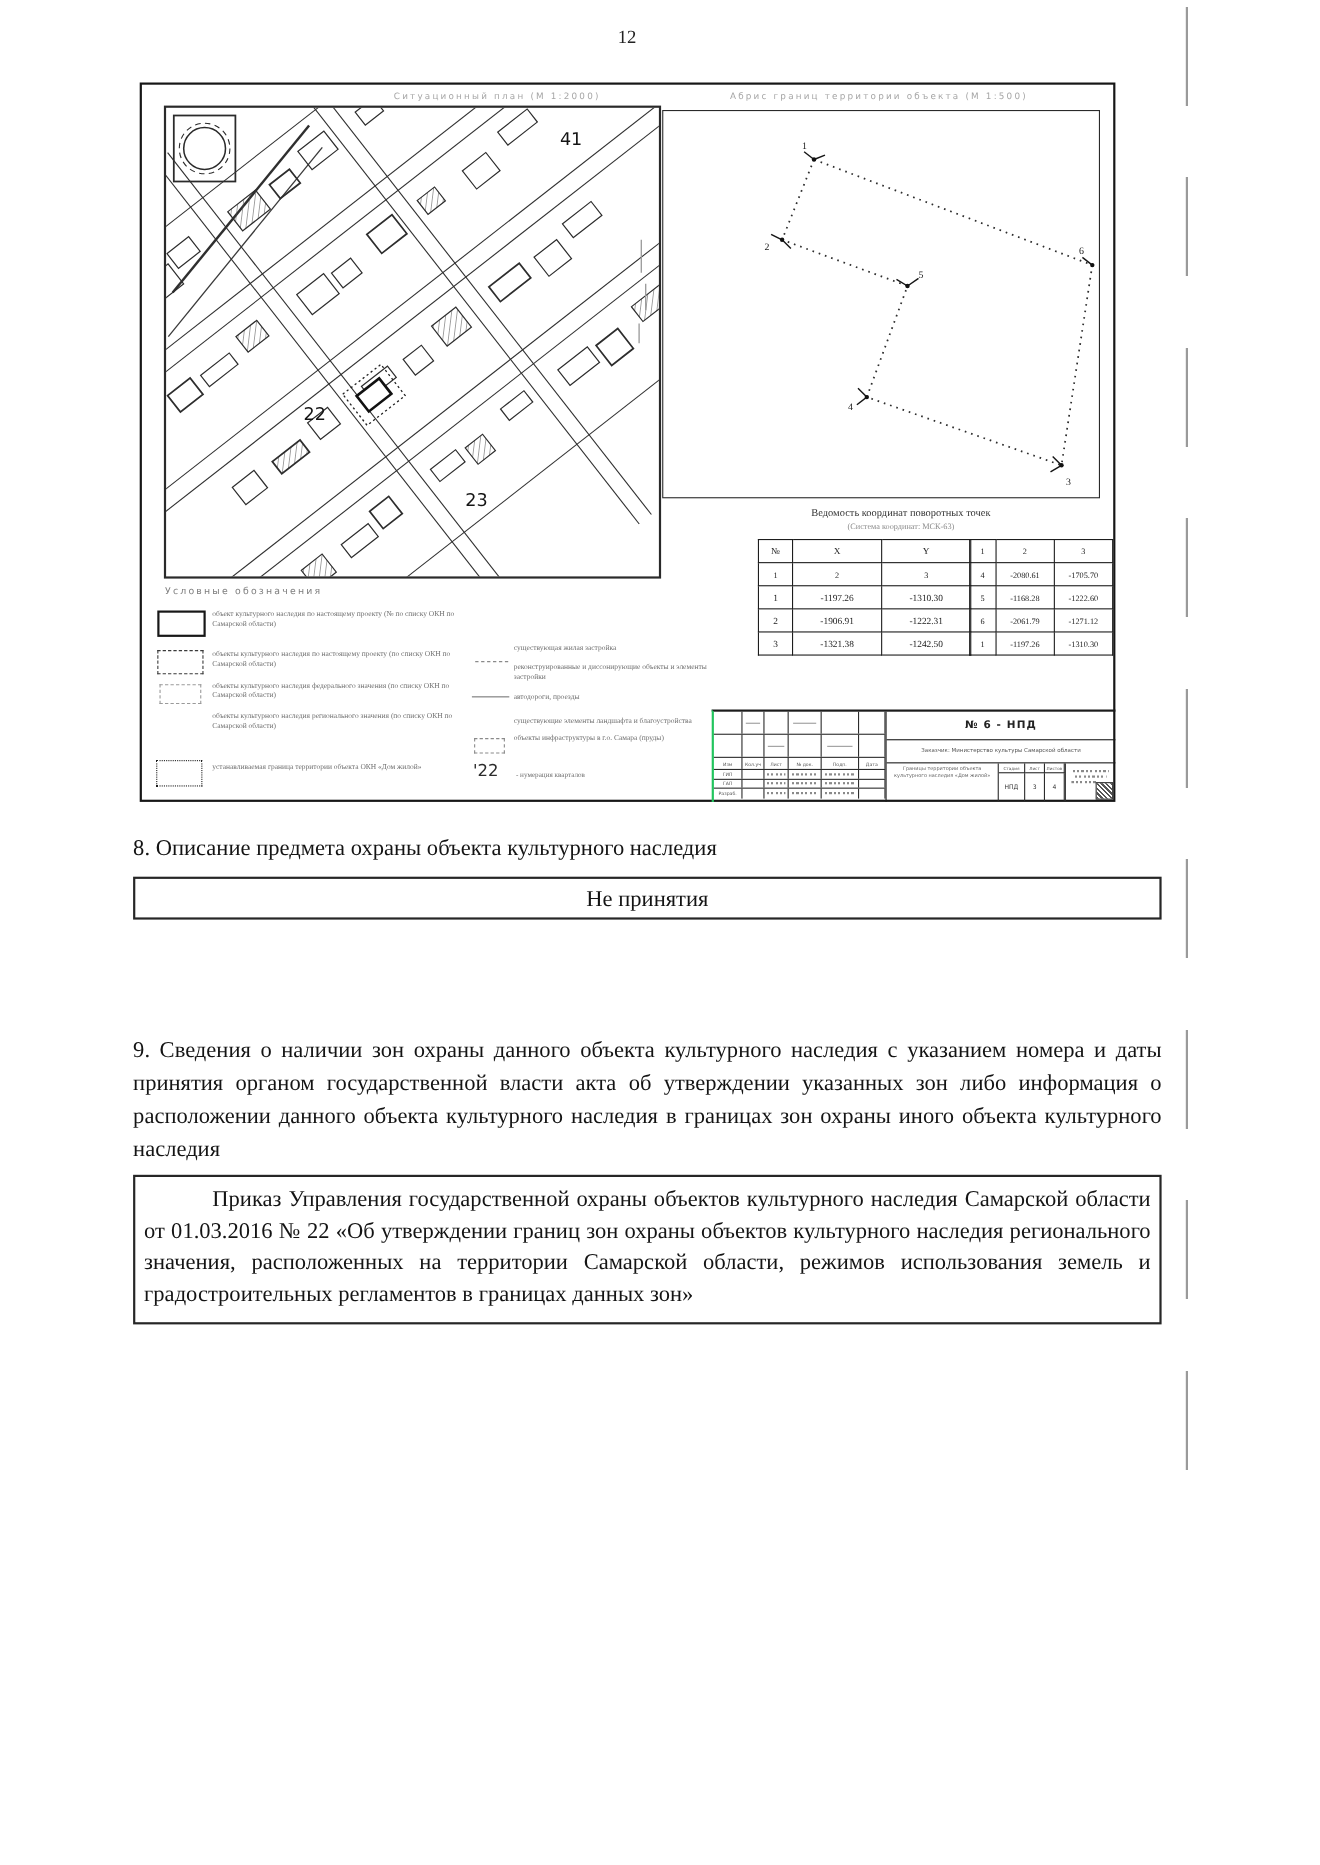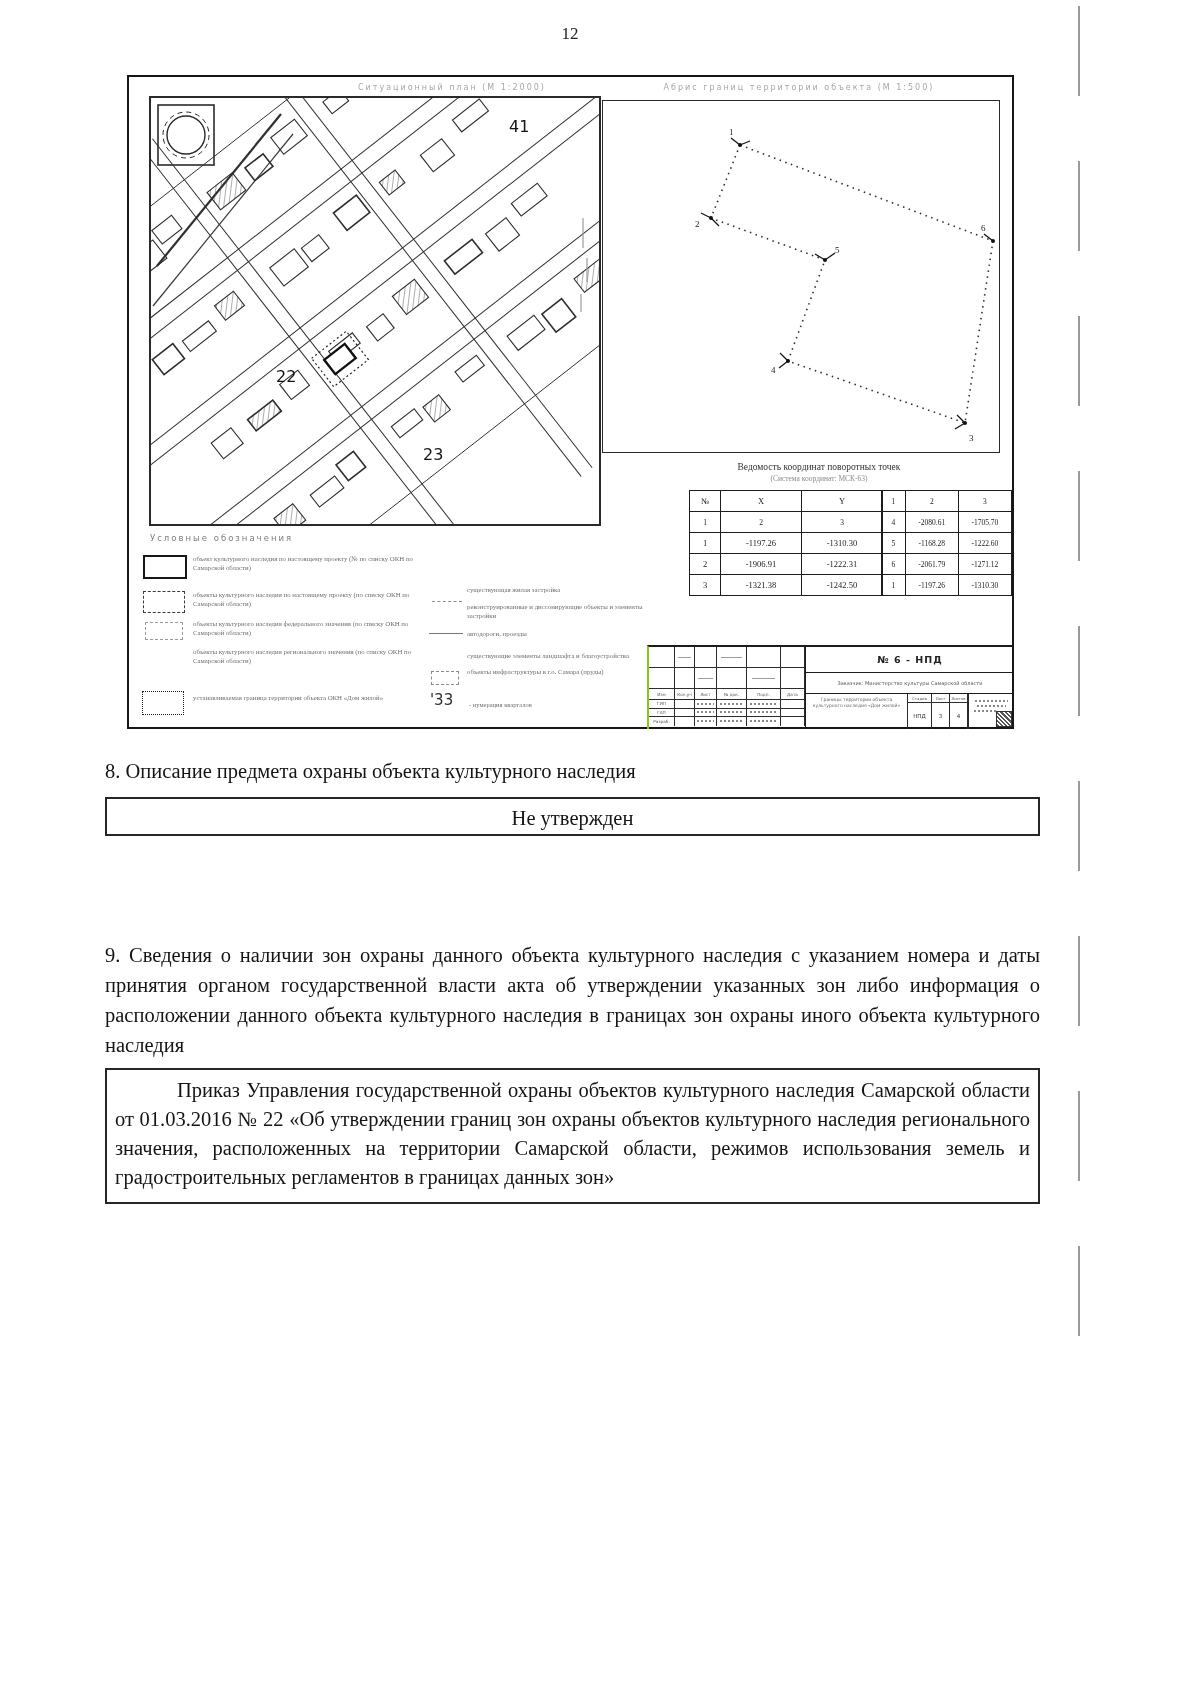--- a/index.html
+++ b/index.html
@@ -30,21 +30,21 @@
   
   #legend-title{left:21px;top:456px;font-family:"DejaVu Sans", sans-serif;font-size:8.5px;
     letter-spacing:2px;color:#7d7d7d;}
   .lg-sw{position:absolute;width:40px;height:20px;background:#fff;}
   .lg-tx{position:absolute;width:238px;font-size:6.8px;line-height:1.3;color:#6f6f6f;}
   .lg-tx2{position:absolute;width:178px;font-size:6.8px;line-height:1.3;color:#6f6f6f;}
   .lg-mk{position:absolute;width:30px;}
   #quarter-num{left:301px;top:614px;font-family:"DejaVu Sans", sans-serif;font-size:15px;color:#2c2c2c;}
   #quarter-label{left:340px;top:624px;font-size:6.5px;color:#6f6f6f;}
   
-  #stamp{left:518px;top:568px;width:365px;height:82px;border-left:2px solid #84cc16;
+  #stamp{left:518px;top:568px;width:365px;height:82px;border-left:2px solid #22c55e;
     border-top:2px solid #1c1c1c;display:flex;font-family:"DejaVu Sans", sans-serif;}
   .st-left{width:156px;border-right:1.5px solid #1c1c1c;}
   .st-row{display:flex;border-bottom:1px solid #2c2c2c;box-sizing:border-box;}
   .st-cell{border-right:1px solid #2c2c2c;box-sizing:border-box;overflow:hidden;
     font-size:4.2px;color:#555;display:flex;align-items:center;justify-content:center;}
   .c1{width:26px;} .c2{width:20px;} .c3{width:22px;} .c4{width:30px;} .c5{width:34px;} .c6{width:24px;}
   .dash{width:70%;height:1px;background:#9c9c9c;}
   .sq{height:2px;background:repeating-linear-gradient(90deg,#8a8a8a 0 2px,transparent 2px 4px);width:80%;}
   .st-right{width:209px;display:flex;flex-direction:column;}
   #stamp-number{height:26px;border-bottom:1.5px solid #1c1c1c;display:flex;align-items:center;
@@ -59,21 +59,21 @@
   .stage-h div{font-size:3.8px;color:#555;border-right:1px solid #2c2c2c;border-bottom:1px solid #2c2c2c;
     height:9px;display:flex;align-items:center;justify-content:center;box-sizing:border-box;}
   .stage-v div{font-size:5.5px;color:#333;border-right:1px solid #2c2c2c;
     height:26px;display:flex;align-items:center;justify-content:center;box-sizing:border-box;}
   .sgc1{width:24px;} .sgc2{width:18px;} .sgc3{width:18px;}
   .org{flex:1;position:relative;padding:3px;}
   .org .sq{margin:3px auto;}
   #org-logo{position:absolute;right:2px;bottom:2px;width:14px;height:14px;border:1px solid #333;
     background:repeating-linear-gradient(45deg,#555 0 1.5px,transparent 1.5px 3px);}
   
-  .body-text{font-size:20.5px;line-height:1.46;color:#141414;}
+  .body-text{font-size:20.5px;line-height:1.46;color:#141414;margin-left:16px;}
   #sec8-heading{left:105px;top:757px;width:935px;}
   #sec8-box{left:105px;top:797px;width:931px;height:30px;border:2.5px solid #262626;
     text-align:center;padding-top:5px;}
   #sec9-heading{left:105px;top:941px;width:935px;text-align:justify;}
   #sec9-box{left:105px;top:1068px;width:915px;border:2.5px solid #262626;
     padding:6px 8px 10px 8px;text-align:justify;text-indent:62px;line-height:1.42;}
 </style>
 </head>
 <body>
 
@@ -284,21 +284,21 @@
 
   <div class="abs lg-tx2" style="left:338px;top:509px;">существующая жилая застройка</div>
   <div class="abs lg-mk" style="left:303px;top:524px;border-top:1px dashed #8a8a8a;"></div>
   <div class="abs lg-tx2" style="left:338px;top:526px;">реконструированные и диссонирующие объекты и элементы застройки</div>
   <div class="abs lg-mk" style="left:300px;top:556px;width:34px;border-top:1.4px solid #777;"></div>
   <div class="abs lg-tx2" style="left:338px;top:553px;">автодороги, проезды</div>
   <div class="abs lg-tx2" style="left:338px;top:575px;">существующие элементы ландшафта и благоустройства</div>
   <div class="abs lg-mk" style="left:302px;top:594px;width:26px;height:12px;border:1px dashed #8a8a8a;"></div>
   <div class="abs lg-tx2" style="left:338px;top:591px;">объекты инфраструктуры в г.о. Самара (пруды)</div>
 
-  <div class="abs" id="quarter-num">'33</div>
+  <div class="abs" id="quarter-num">'22</div>
   <div class="abs" id="quarter-label">- нумерация кварталов</div>
 
   <div class="abs" id="stamp">
     <div class="st-left">
       <div class="st-row" style="height:21px">
         <div class="st-cell c1"></div>
           <div class="st-cell c2">
             <div class="dash"></div>
           </div>
         <div class="st-cell c3"></div>
@@ -394,19 +394,19 @@
           <div class="sq" style="width:60%;margin-right:14px"></div>
           <div id="org-logo"></div>
         </div>
       </div>
     </div>
   </div>
 </div>
 
 <div class="abs body-text" id="sec8-heading">8. Описание предмета охраны объекта культурного наследия</div>
 <div class="abs body-text" id="sec8-box">
-  <span>Не утвержден</span>
+  <span>Не принятия</span>
 </div>
 
 <div class="abs body-text" id="sec9-heading">9. Сведения о наличии зон охраны данного объекта культурного наследия с указанием номера и даты принятия органом государственной власти акта об утверждении указанных зон либо информация о расположении данного объекта культурного наследия в границах зон охраны иного объекта культурного наследия</div>
 <div class="abs body-text" id="sec9-box">
   <span>Приказ Управления государственной охраны объектов культурного наследия Самарской области от 01.03.2016 № 22 «Об утверждении границ зон охраны объектов культурного наследия регионального значения, расположенных на территории Самарской области, режимов использования земель и градостроительных регламентов в границах данных зон»</span>
 </div>
 
 </body></html>

